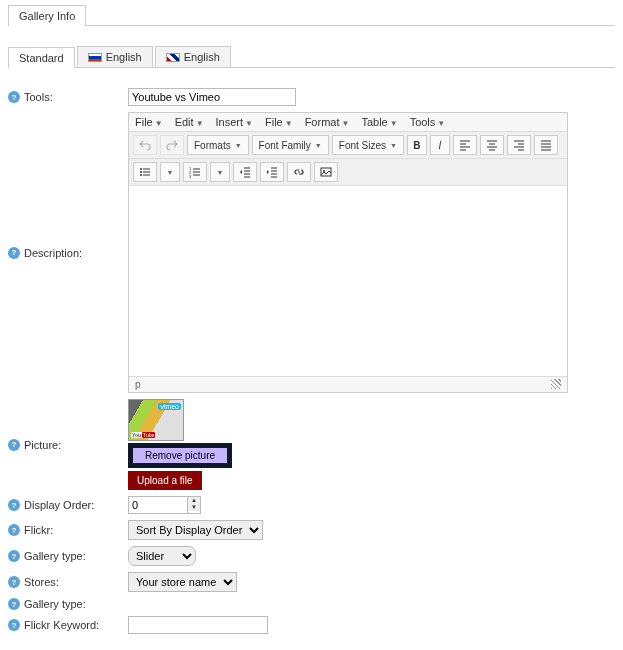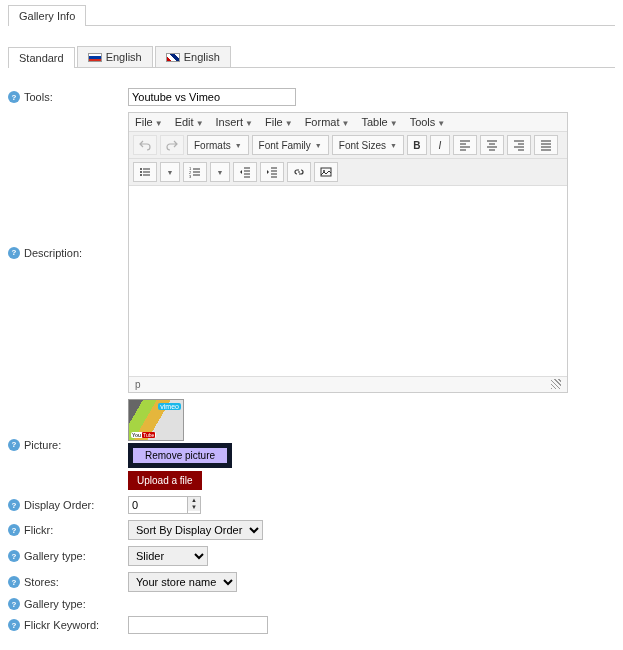--- a/index.html
+++ b/index.html
@@ -248,21 +248,21 @@
         <span>Flickr:</span>
       </div>
     <div class="field-col"><select><option>Sort By Display Order</option></select></div>
   </div>
 
   <div class="form-row vcenter">
     <div class="label-col">
         <span class="help-icon">?</span>
         <span>Gallery type:</span>
       </div>
-    <div class="field-col"><select style="width:80px;"><option>Slider</option></select></div>
+    <div class="field-col"><select style="width:68px;border-radius:7px;"><option>Slider</option></select></div>
   </div>
 
   <div class="form-row vcenter">
     <div class="label-col">
         <span class="help-icon">?</span>
         <span>Stores:</span>
       </div>
     <div class="field-col"><select><option>Your store name</option></select></div>
   </div>
 

